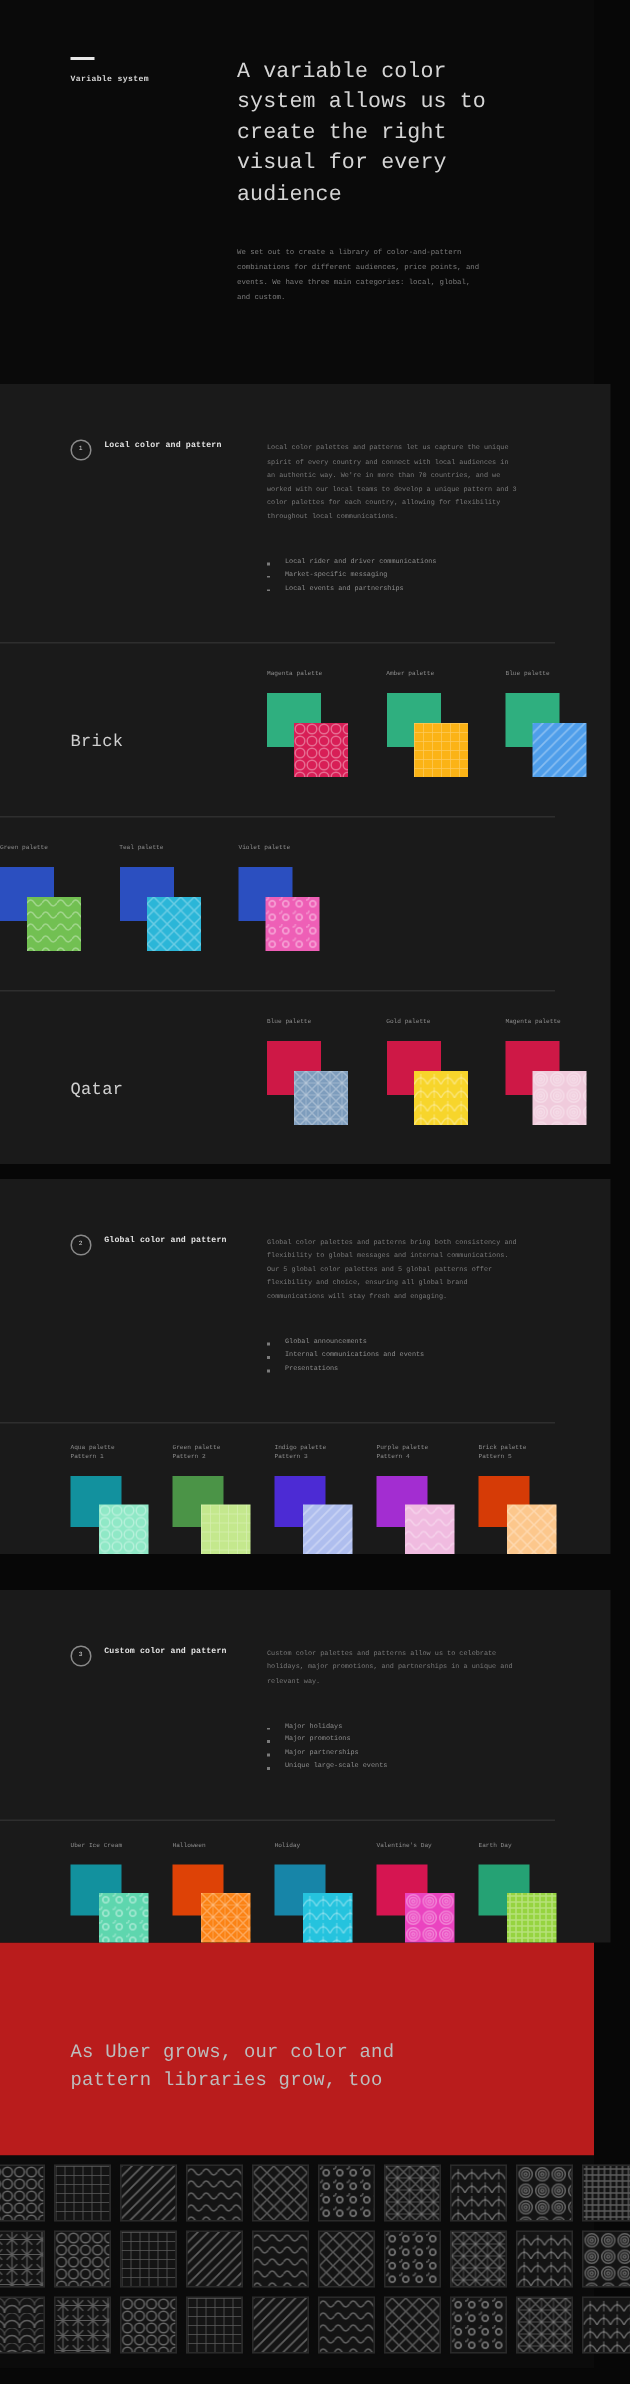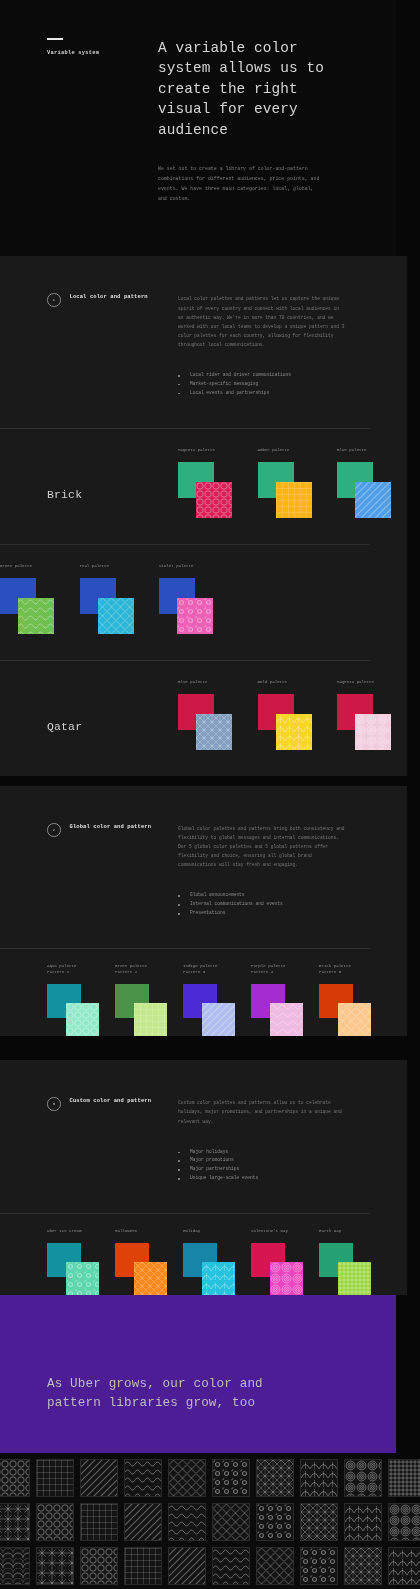--- a/index.html
+++ b/index.html
@@ -65,21 +65,21 @@
   .sq-b{left:18px;top:20px;width:36px;height:36px;}
 
   
   .pal-strip{display:flex;gap:10px;padding:14px 0 0 47px;}
   .pal-strip .pal{width:58px;}
   .pal-strip .swatch-stack{height:52px;width:58px;}
   .pal-strip .sq-a{width:34px;height:34px;}
   .pal-strip .sq-b{left:19px;top:19px;width:33px;height:33px;}
 
   
-  .closing{background:#4c1d95;padding:80px 0 40px 47px;}
+  .closing{background:#b91c1c;padding:64px 0 40px 47px;}
   .closing h2{
     margin:0;font-size:12.6px;line-height:1.5;color:#bdbdbd;font-weight:400;
     letter-spacing:.15px;max-width:230px;
   }
 
   
   .pattern-grid{background:#0b0b0b;padding:6px 0 10px 0;display:flex;flex-direction:column;gap:6px;}
   .pattern-row{display:flex;gap:6px;margin-left:-8px;}
   .ptile{width:36px;height:36px;flex:0 0 auto;background:#141414;border:.5px solid #2a2a2a;}
 </style>

